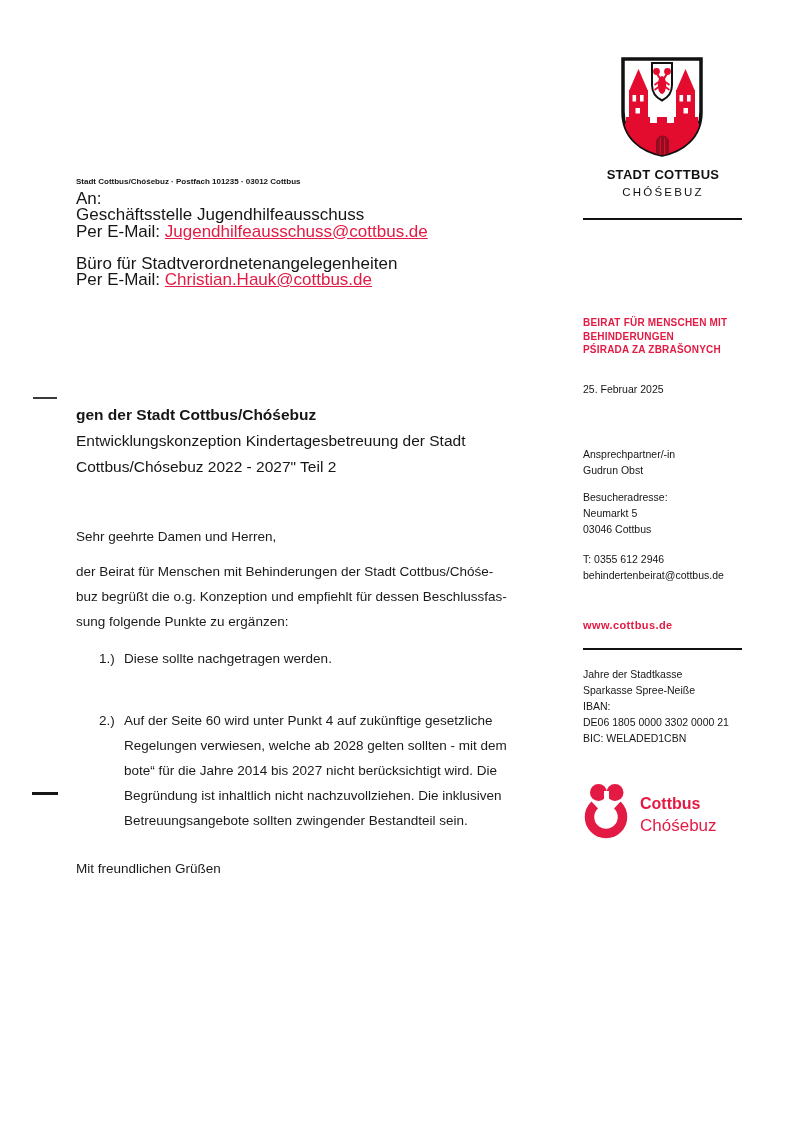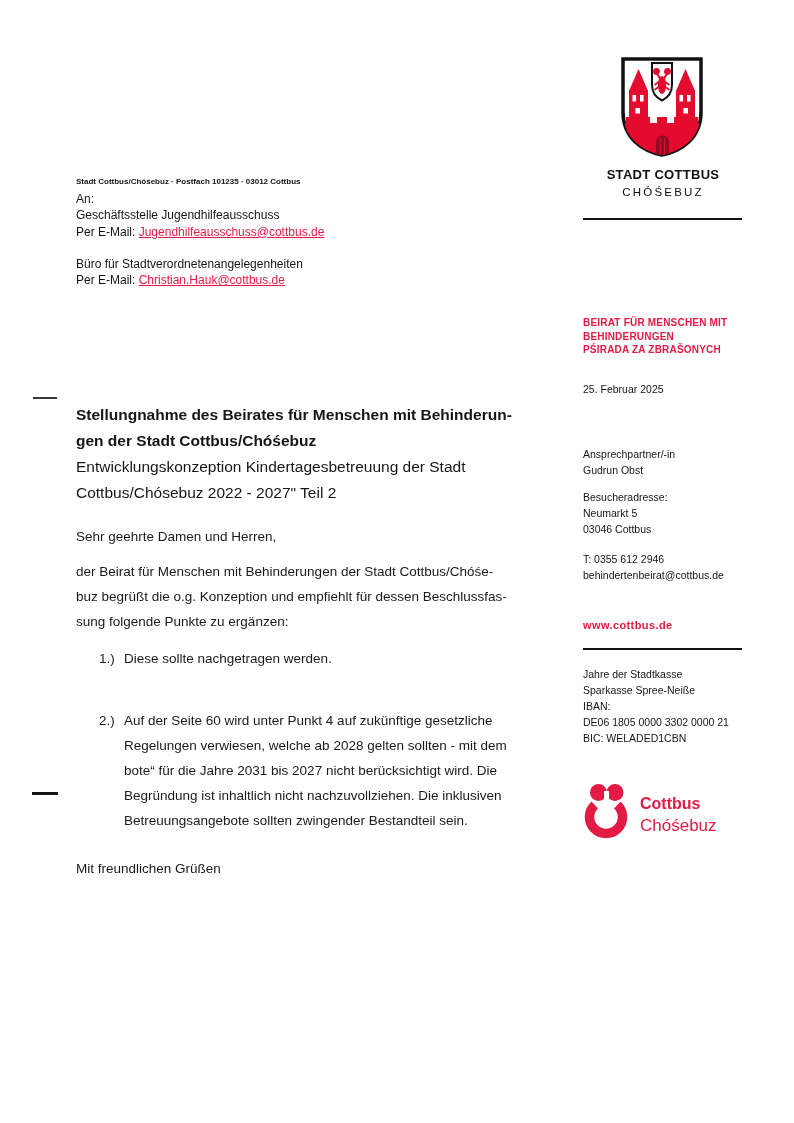--- a/index.html
+++ b/index.html
@@ -14,21 +14,21 @@
   
   .crest-svg   { left:620px; top:56px; width:84px; height:102px; }
   .crest-title { left:583px; top:167px; width:160px; text-align:center;
                  font-weight:bold; font-size:13px; letter-spacing:.3px; color:#111; }
   .crest-sub   { left:583px; top:186px; width:160px; text-align:center;
                  font-size:11.5px; letter-spacing:2.2px; color:#111; }
   .crest-rule  { left:583px; top:218px; width:159px; height:2px; background:#111; }
 
   
   .sender-line { left:76px; top:177px; font-size:8px; font-weight:600; color:#151515; }
-  .recipient   { left:76px; top:191px; font-size:12px; line-height:16.3px; }
+  .recipient   { left:76px; top:191px; font-size:17px; line-height:16.3px; }
   .recipient .gap { height:16px; }
   a.mail-link  { color:#e31a43; text-decoration:underline; }
 
   
   .side { left:583px; width:165px; font-size:10.5px; line-height:16px; color:#151515; }
   .org-head   { top:316px; color:#e31a43; font-weight:bold; font-size:10px;
                 line-height:13.5px; letter-spacing:.2px; }
   .date-line  { top:381px; }
   .contact1   { top:446px; }
   .contact2   { top:489px; }
@@ -168,21 +168,20 @@
     <circle cx="32" cy="11.5" r="8.5" fill="#e31a43"></circle>
     <rect x="21" y="10" width="5" height="11" fill="#ffffff"></rect>
   </svg>
   <div class="abs brand-name">Cottbus</div>
   <div class="abs brand-name2">Chóśebuz</div>
 
   <div class="abs fold1"></div>
   <div class="abs fold2"></div>
 
   <div class="abs title-block">
-    <div class="tb">Stellungnahme des Beirates für Menschen mit Behinderun-</div>
     <div class="tb">gen der Stadt Cottbus/Chóśebuz</div>
     <div>Entwicklungskonzeption Kindertagesbetreuung der Stadt</div>
     <div>Cottbus/Chósebuz 2022 - 2027" Teil 2</div>
   </div>
 
   <div class="abs body-text salutation">Sehr geehrte Damen und Herren,</div>
 
   <div class="abs body-text paragraph">
     <div>der Beirat für Menschen mit Behinderungen der Stadt Cottbus/Chóśe-</div>
     <div>buz begrüßt die o.g. Konzeption und empfiehlt für dessen Beschlussfas-</div>
@@ -191,21 +190,21 @@
 
   <div class="abs body-text li-num item1-num">1.)</div>
   <div class="abs body-text li-body item1-body">
     <div><span></span><span class="bold">Diese sollte nachgetragen werden.</span></div>
   </div>
 
   <div class="abs body-text li-num item2-num">2.)</div>
   <div class="abs body-text li-body item2-body">
     <div><span>Auf der Seite 60 wird unter Punkt 4 auf zukünftige gesetzliche</span><span class="bold"></span></div>
     <div><span>Regelungen verwiesen, welche ab 2028 gelten sollten - mit dem</span><span class="bold"></span></div>
-    <div><span>bote“ für die Jahre 2031 bis 2027 nicht berücksichtigt wird. Die</span><span class="bold"></span></div>
+    <div><span>bote“ für die Jahre 2014 bis 2027 nicht berücksichtigt wird. Die</span><span class="bold"></span></div>
     <div><span>Begründung ist inhaltlich nicht nachzuvollziehen. </span><span class="bold">Die inklusiven</span></div>
     <div><span></span><span class="bold">Betreuungsangebote sollten zwingender Bestandteil sein.</span></div>
   </div>
 
   <div class="abs body-text closing">Mit freundlichen Grüßen</div>
 
 
 </div>
 
 </body></html>

